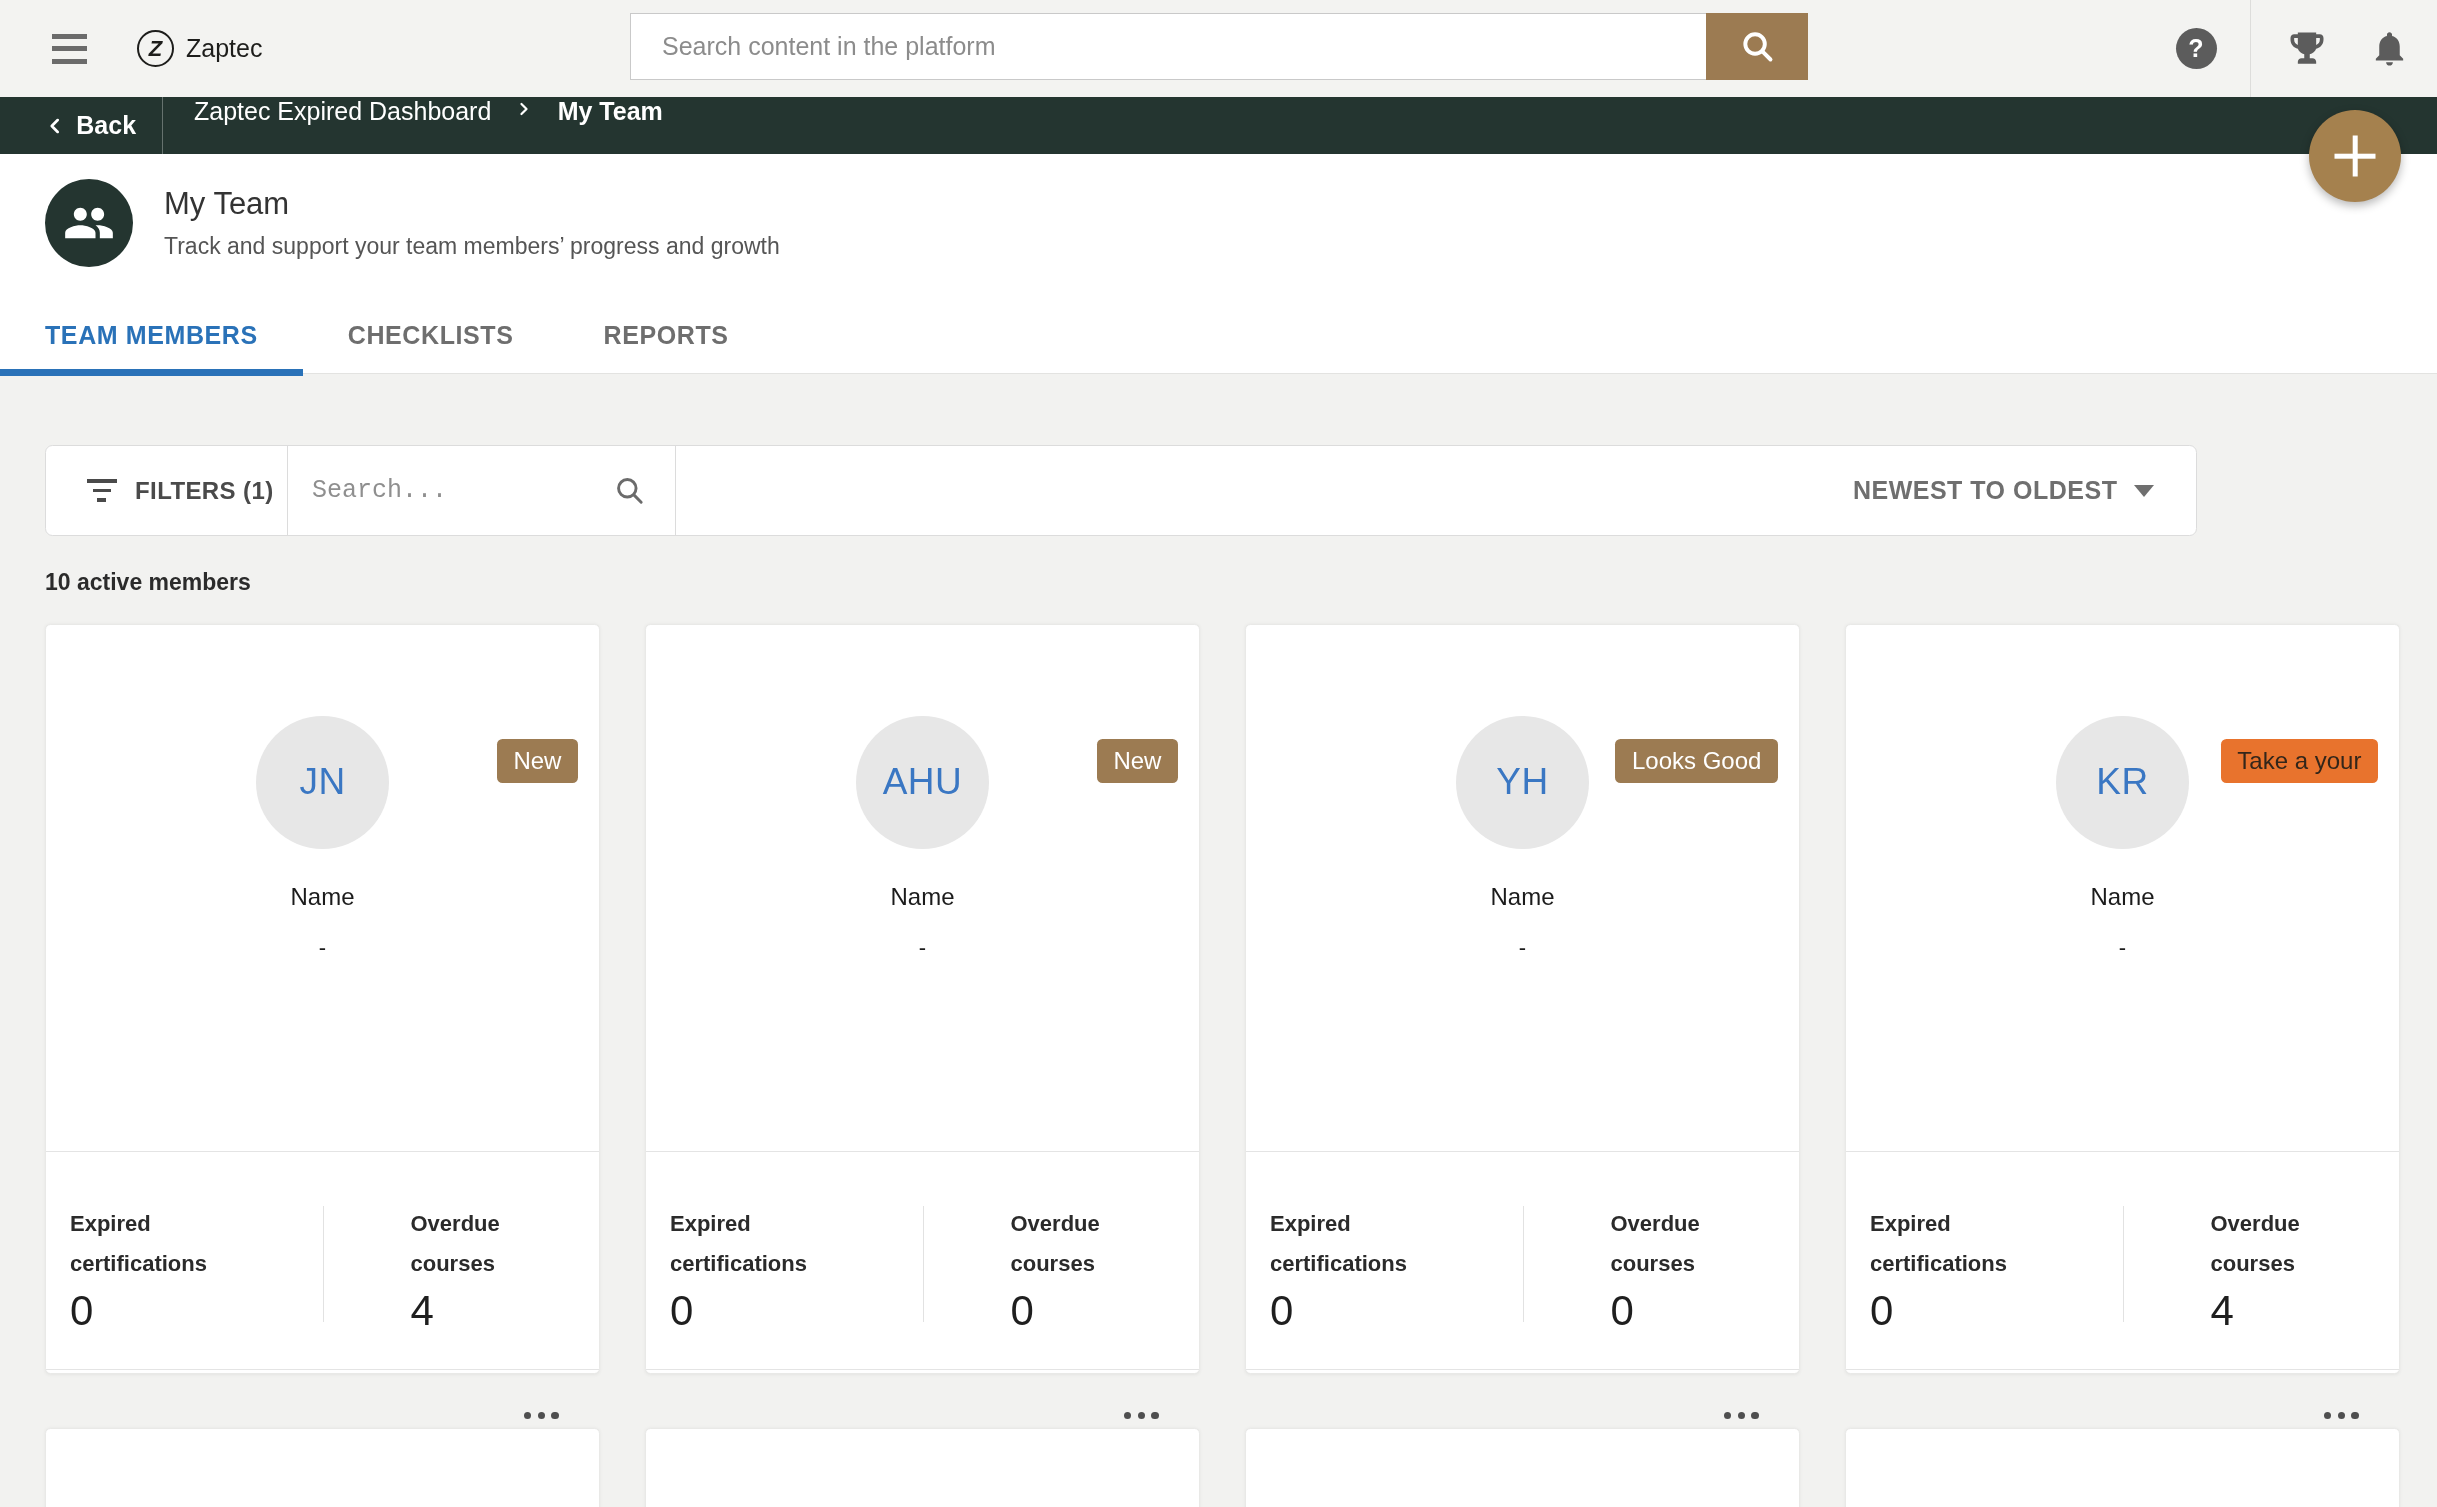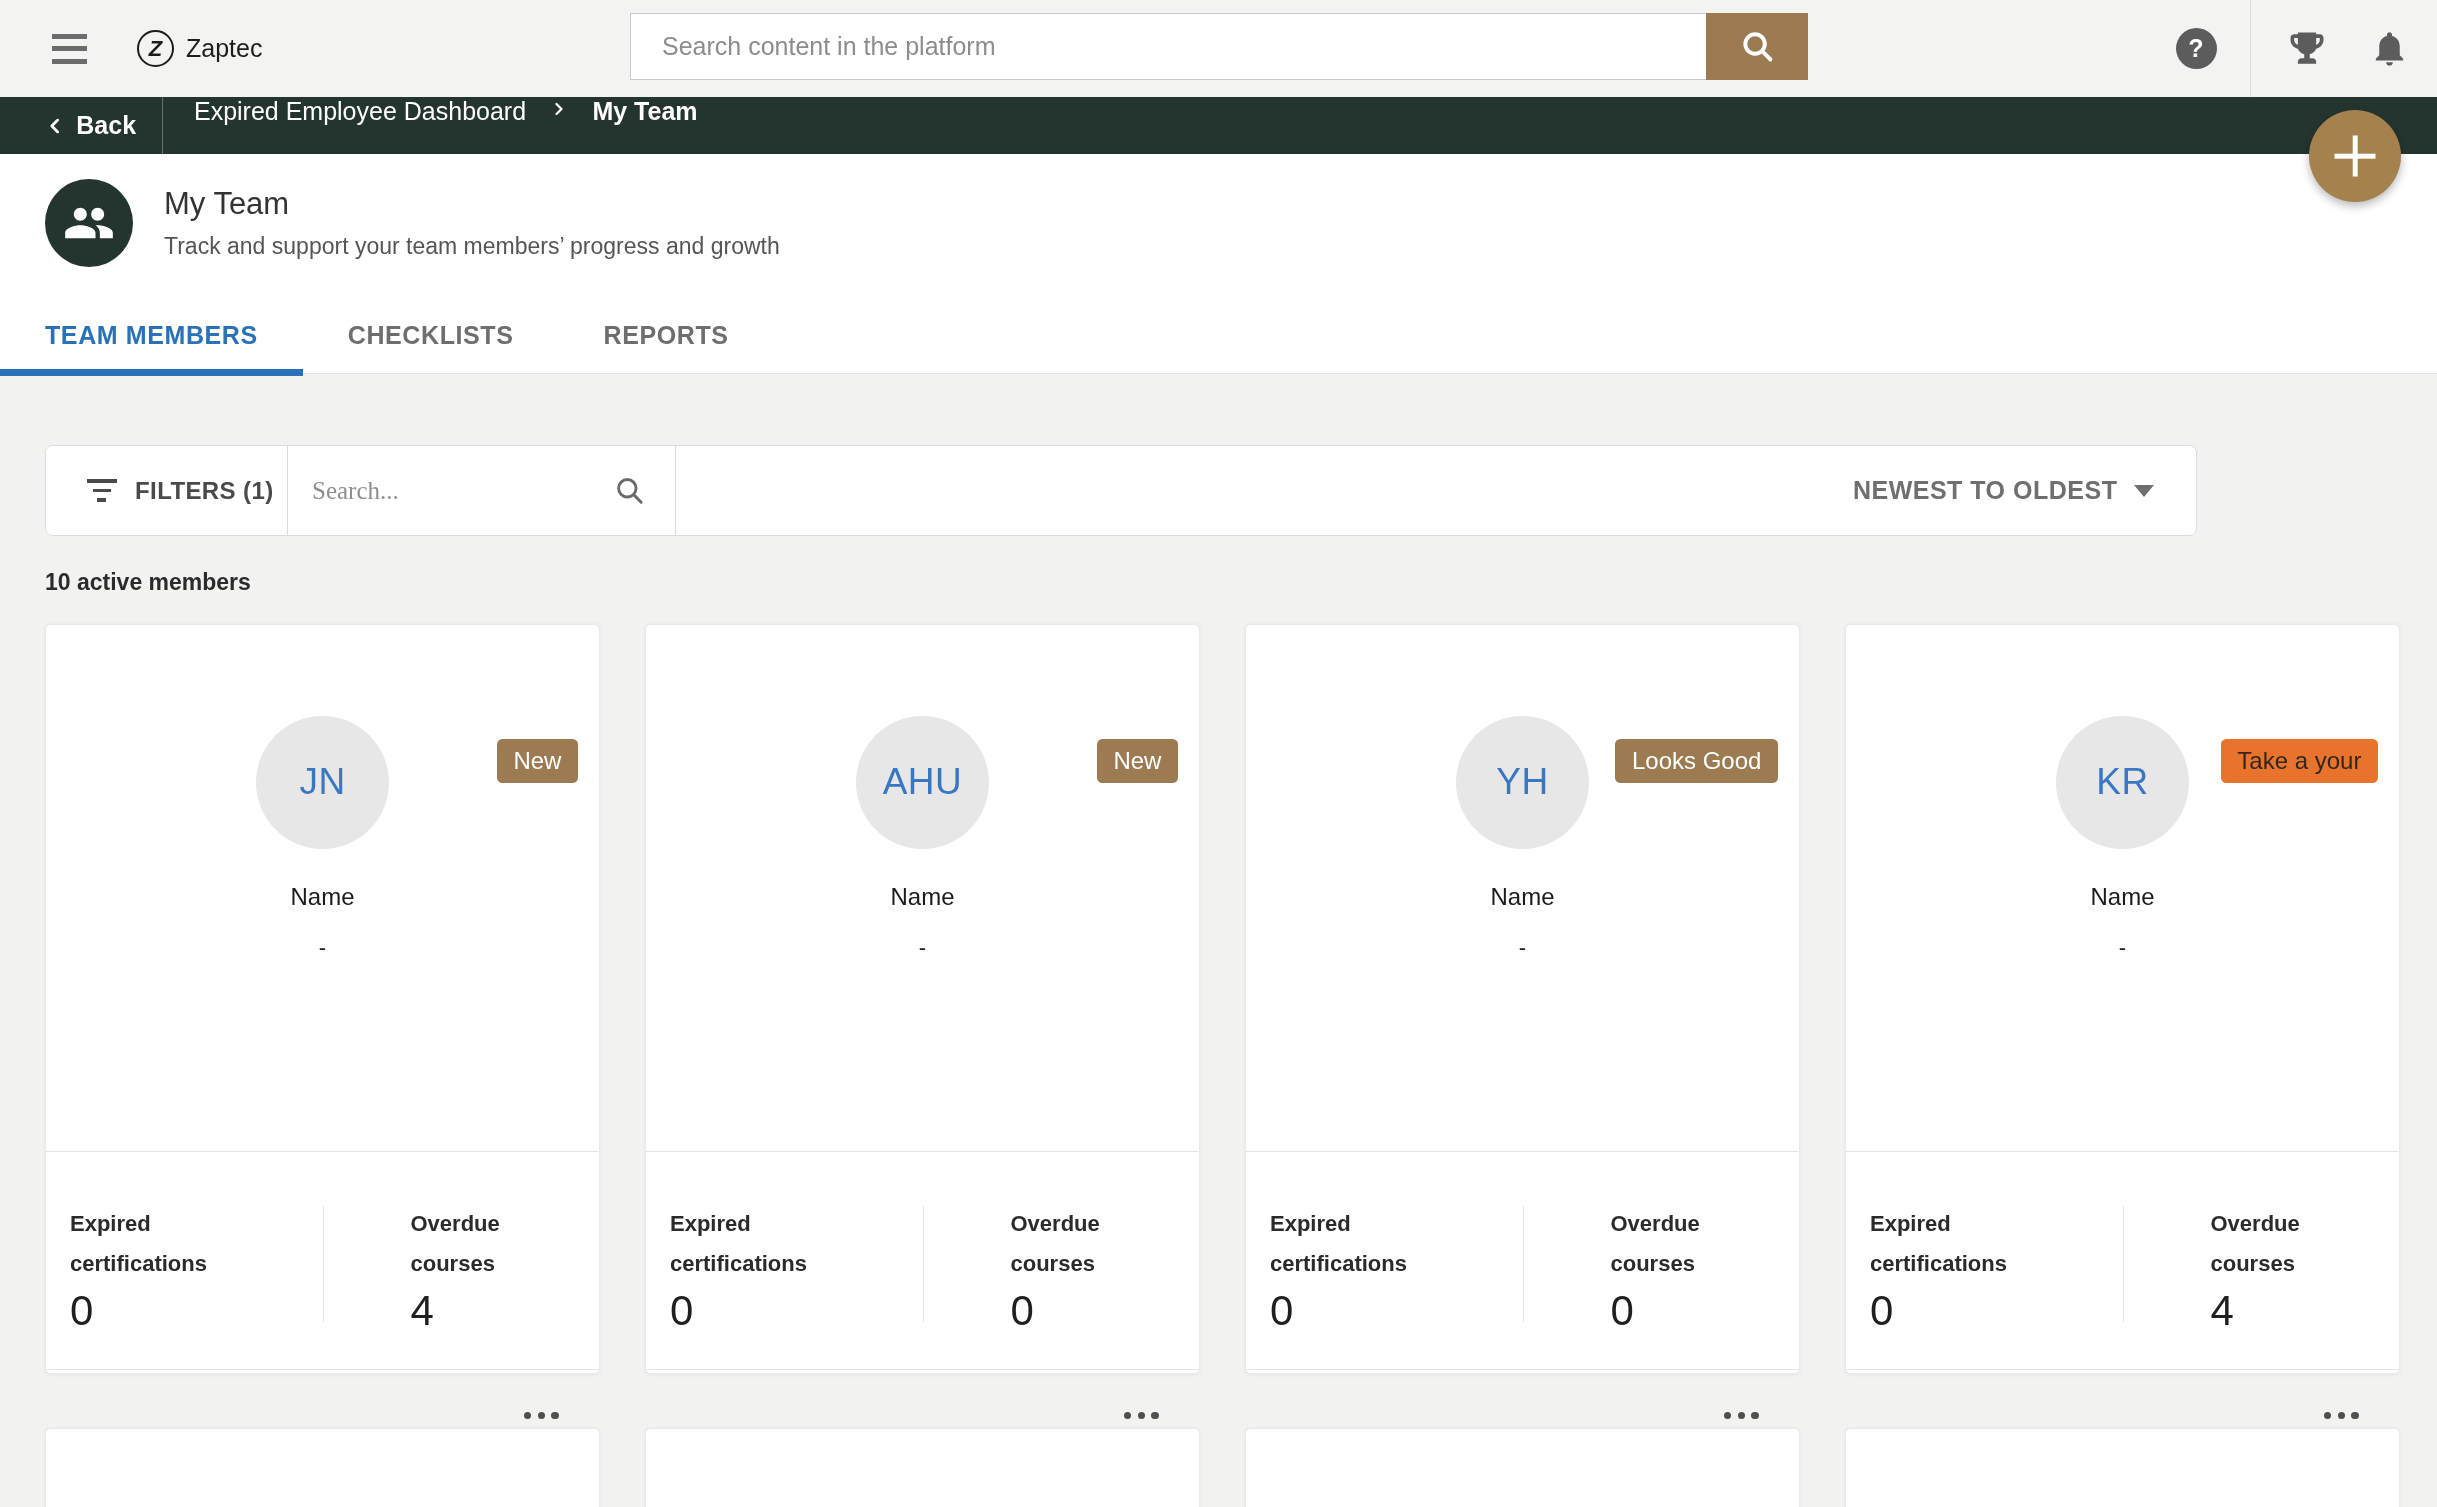--- a/index.html
+++ b/index.html
@@ -52,21 +52,21 @@
 
   
   .content { background:#f2f2f0; }
   .toolbar { position:relative; margin:71px 0 0 45px; width:2152px; height:91px; background:#fff; border:0.9px solid #dcdcdc; border-radius:7.4px; display:flex; align-items:stretch; }
   .filters-btn { width:242px; display:flex; align-items:center; gap:18.5px; padding-left:41px; border:none; border-right:0.9px solid #dcdcdc; background:none; cursor:pointer; }
   .filter-icon { display:flex; flex-direction:column; align-items:center; gap:5.5px; }
   .filter-icon span { display:block; height:3.7px; background:#4a4a4a; }
   .filter-icon .b1{ width:29.5px; } .filter-icon .b2{ width:18.5px; } .filter-icon .b3{ width:9.2px; }
   .filters-label { font-size:24px; font-weight:700; letter-spacing:0.4px; color:#4a4a4a; font-family:"Liberation Sans", sans-serif; }
   .toolbar-search { width:388px; border-right:0.9px solid #dcdcdc; display:flex; align-items:center; padding:0 28px 0 24px; gap:9.2px; }
-  .toolbar-search input { flex:1; min-width:0; border:none; outline:none; font-size:25px; color:#8b5cf6; background:transparent; font-family:Liberation Serif, serif; }
+  .toolbar-search input { flex:1; min-width:0; border:none; outline:none; font-size:25px; color:#8b5cf6; background:transparent; font-family:Liberation Mono, monospace; }
   .toolbar-search input::placeholder { color:#8f8f8f; }
   .sort-btn { margin-left:auto; display:flex; align-items:center; gap:16.6px; padding:0 42px; background:none; border:none; cursor:pointer; }
   .sort-label { font-size:25px; font-weight:700; letter-spacing:0.5px; color:#6f6f6f; font-family:"Liberation Sans", sans-serif; }
   .caret-down { width:0; height:0; border-left:10.2px solid transparent; border-right:10.2px solid transparent; border-top:12px solid #6f6f6f; }
 
   .count-label { margin:35px 0 0 45px; font-size:23px; font-weight:700; color:#2b2b2b; height:23px; line-height:23px; }
 
   .cards-grid { margin:29.5px 0 0 45px; display:grid; grid-template-columns:repeat(4,555px); column-gap:45px; row-gap:54px; }
   .card { position:relative; width:555px; height:750px; background:#fff; border:0.9px solid #e9e9e7; border-radius:5.5px; box-shadow:0 0.9px 3.7px rgba(0,0,0,.06); }
   .card-top { position:relative; height:435px; }
@@ -138,21 +138,21 @@
   <nav class="crumbbar">
     <button class="back-btn">
       <span>
         <svg width="20.3" height="26" viewBox="0 0 24 24" fill="none" stroke="#ffffff" stroke-width="3.2" stroke-linecap="round" stroke-linejoin="round">
             <polyline points="15 5 8 12 15 19"></polyline>
           </svg>
       </span>
       <span>Back</span>
     </button>
     <div class="crumb-divider"></div>
-    <span class="crumb">Expired Employee Dashboard</span>
+    <span class="crumb">Zaptec Expired Dashboard</span>
     <span class="crumb-sep">
       <svg width="20.3" height="24" viewBox="0 0 24 24" fill="none" stroke="#ffffff" stroke-width="2.6" stroke-linecap="round" stroke-linejoin="round">
           <polyline points="10 6 16 12 10 18"></polyline>
         </svg>
     </span>
     <span class="crumb-current">My Team</span>
   </nav>
 
   <button class="fab"><span><i class="h"></i><i class="v"></i></span></button>
 

